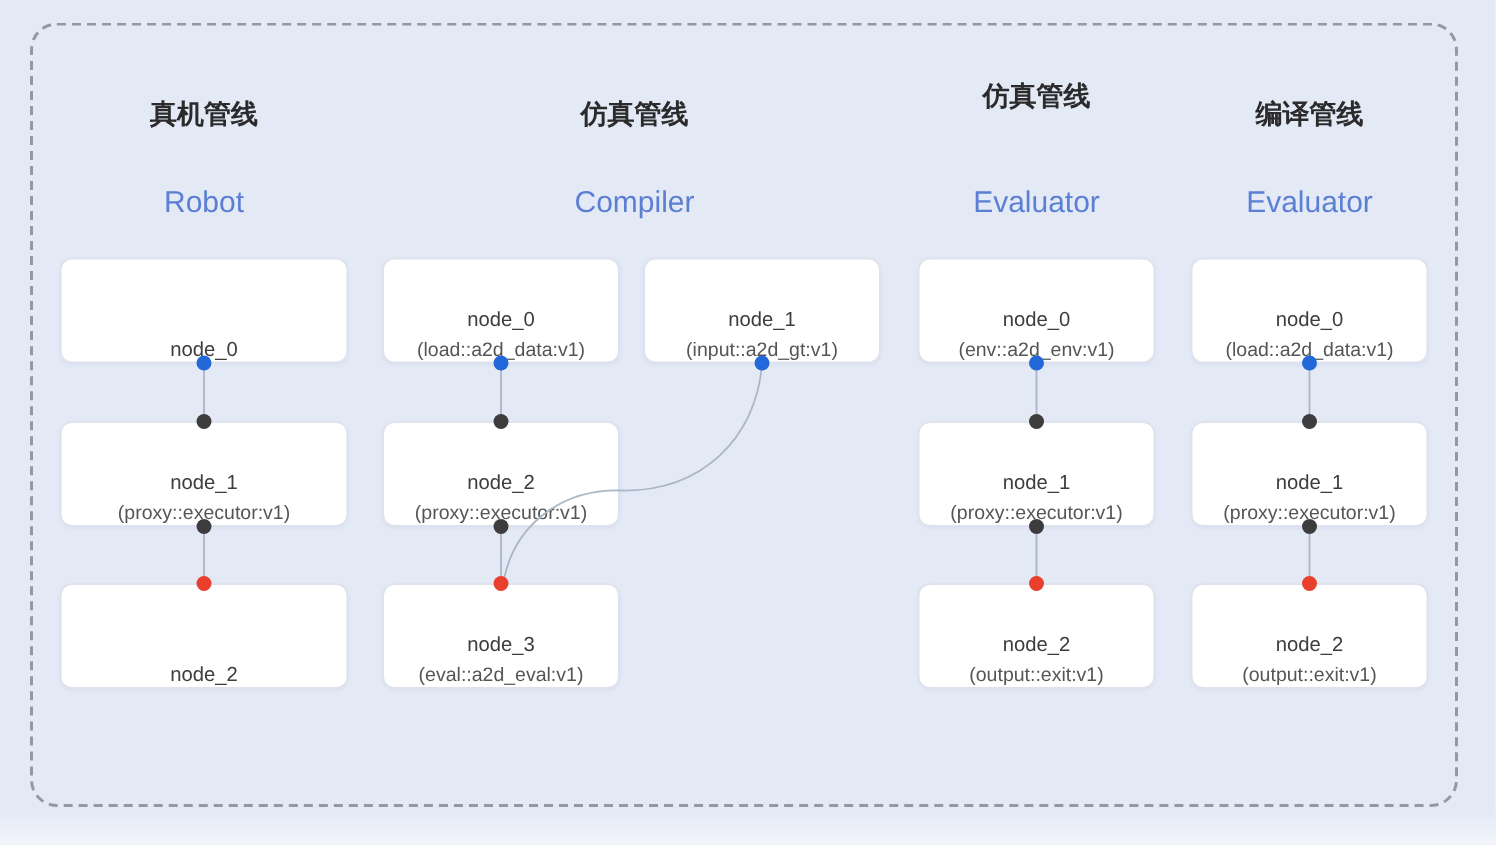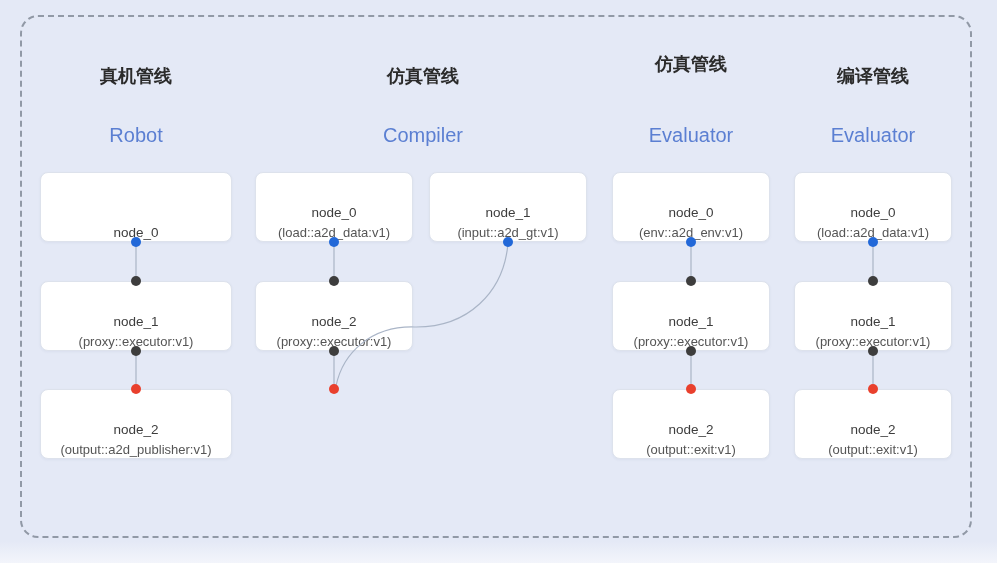--- a/index.html
+++ b/index.html
@@ -89,35 +89,38 @@
       <div class="ptitle ptitle-en" style="left: 136px; top: 124px;">Robot</div>
       <div class="node" style="left: 40px; top: 172px; width: 192px; height: 70px;">
         <div class="node-label">node_0</div>
       </div>
       <div class="node" style="left: 40px; top: 281px; width: 192px; height: 70px;">
         <div class="node-label">node_1</div>
         <div class="node-type">(proxy::executor:v1)</div>
       </div>
       <div class="node" style="left: 40px; top: 389px; width: 192px; height: 70px;">
         <div class="node-label">node_2</div>
-        <div class="node-type">(output::a2d_publisher:v1)</div>
       </div>
       <div class="ptitle ptitle-cn" style="left: 423px; top: 64px;">仿真管线</div>
       <div class="ptitle ptitle-en" style="left: 423px; top: 124px;">Compiler</div>
       <div class="node" style="left: 255px; top: 172px; width: 158px; height: 70px;">
         <div class="node-label">node_0</div>
         <div class="node-type">(load::a2d_data:v1)</div>
       </div>
       <div class="node" style="left: 429px; top: 172px; width: 158px; height: 70px;">
         <div class="node-label">node_1</div>
         <div class="node-type">(input::a2d_gt:v1)</div>
       </div>
       <div class="node" style="left: 255px; top: 281px; width: 158px; height: 70px;">
         <div class="node-label">node_2</div>
         <div class="node-type">(proxy::executor:v1)</div>
+      </div>
+      <div class="node" style="left: 255px; top: 389px; width: 158px; height: 70px;">
+        <div class="node-label">node_3</div>
+        <div class="node-type">(eval::a2d_eval:v1)</div>
       </div>
       <div class="ptitle ptitle-cn" style="left: 691px; top: 52px;">仿真管线</div>
       <div class="ptitle ptitle-en" style="left: 691px; top: 124px;">Evaluator</div>
       <div class="node" style="left: 612px; top: 172px; width: 158px; height: 70px;">
         <div class="node-label">node_0</div>
         <div class="node-type">(env::a2d_env:v1)</div>
       </div>
       <div class="node" style="left: 612px; top: 281px; width: 158px; height: 70px;">
         <div class="node-label">node_1</div>
         <div class="node-type">(proxy::executor:v1)</div>

